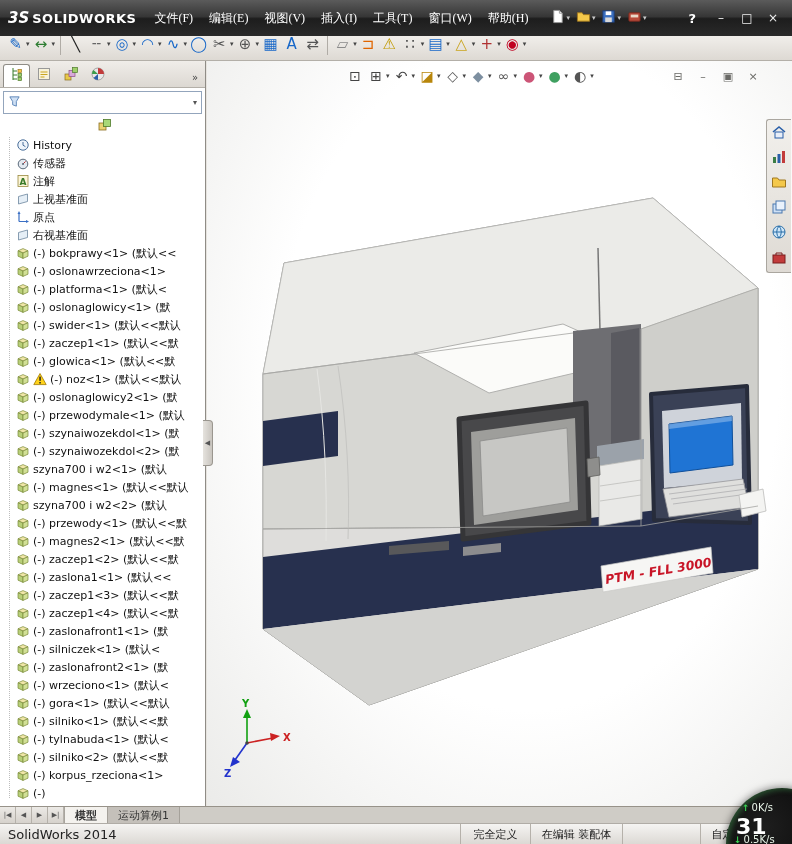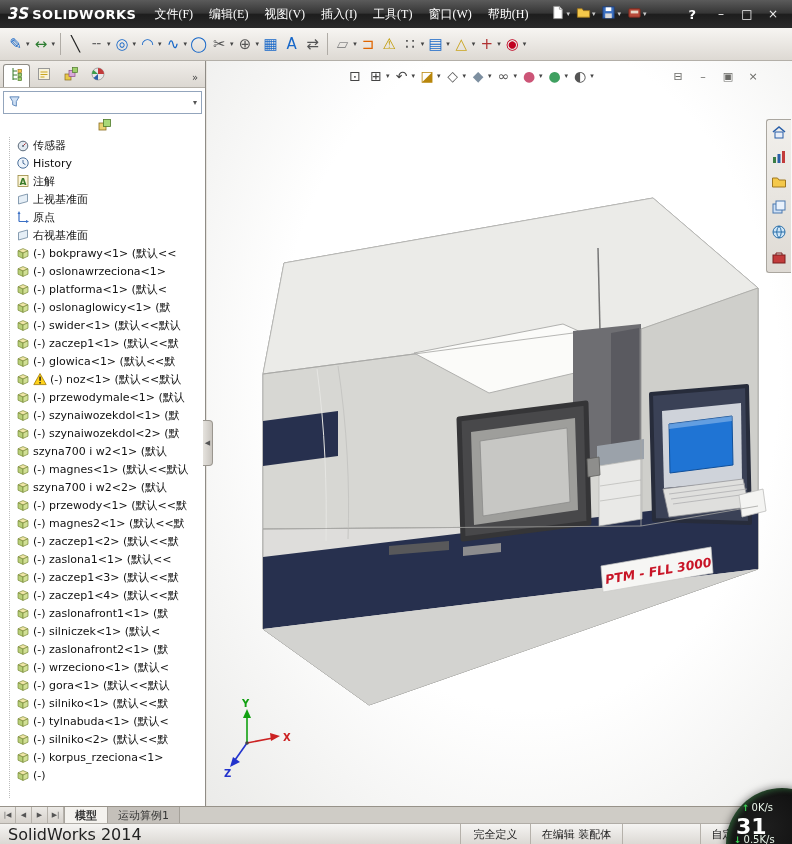--- a/index.html
+++ b/index.html
@@ -3,21 +3,21 @@
 <meta charset="utf-8">
 <style>
   * { box-sizing: border-box; margin: 0; padding: 0; }
   html,body { width: 792px; height: 844px; }
   body {
     position: relative; overflow: hidden; background: #e6e3de;
     font-family: "DejaVu Sans", "Liberation Sans", sans-serif;
     -webkit-font-smoothing: antialiased;
   }
   
-  .titlebar { position:absolute; left:0; top:0; width:792px; height:28px; z-index:10;
+  .titlebar { position:absolute; left:0; top:0; width:792px; height:36px; z-index:10;
     background: linear-gradient(#5b5b5b 0%, #363636 46%, #1d1d1d 52%, #2a2a2a 100%);
     display:flex; align-items:center; color:#fff; }
   .logo { display:flex; align-items:baseline; gap:3px; padding:0 10px 0 8px; }
   .logo-mark { font-weight:bold; font-style:italic; font-size:15px; }
   .logo-text { font-weight:bold; font-size:13px; letter-spacing:.5px; }
   .menubar { display:flex; }
   .menu-item { font-size:12px; padding:4px 8px; cursor:default;font-family:Liberation Serif, serif; }
   .qat { display:flex; align-items:center; margin-left:12px; gap:2px; }
   .qbtn { display:flex; align-items:center; padding:1px 2px; }
   .qbtn svg { width:15px; height:15px; }
@@ -77,21 +77,21 @@
     background:#cfccc6; border-top:1px solid #979289; display:flex; align-items:stretch; }
   .tabnav { display:flex; border-right:1px solid #a8a49d; }
   .tabnav-btn { width:16px; display:flex; align-items:center; justify-content:center; font-size:7px; color:#555;
     background:linear-gradient(#eceae6,#d6d2cc); border-right:1px solid #b5b1aa; }
   .dtab { padding:0 10px; display:flex; align-items:center; font-size:11px; color:#333;
     background:#c4c0ba; border-right:1px solid #a5a19a; }
   .dtab.active { background:#f4f2ee; font-weight:bold; }
   .statusbar { position:absolute; left:0; top:823px; width:792px; height:21px; z-index:7;
     background:linear-gradient(#f5f4f2,#dcd9d4); border-top:1px solid #b0aca6;
     display:flex; align-items:stretch; font-size:11px; color:#222; }
-  .sb-app { padding:0 8px; font-size:16px; display:flex; align-items:center; }
+  .sb-app { padding:0 8px; font-size:13px; display:flex; align-items:center; }
   .sb-spacer { flex:1; }
   .sb-seg { display:flex; align-items:center; justify-content:center; border-left:1px solid #b5b1aa; padding:0 6px; }
   .sb-defined { width:70px; } .sb-editing { width:92px; } .sb-blank { width:78px; }
   .sb-custom { width:62px; gap:3px; } .sb-icon { width:30px; color:#666; font-size:12px; }
   
   .net-overlay { position:absolute; left:726px; top:788px; width:112px; height:112px; border-radius:50%; z-index:50;
     background: radial-gradient(circle at 35% 35%, #1e1e1e, #000); color:#fff;
     box-shadow: inset 3px 2px 5px rgba(90,220,110,.28), 0 0 8px rgba(0,0,0,.55); }
   .net-num { position:absolute; left:10px; top:26px; font-size:22px; font-weight:bold; }
   .net-row { position:absolute; display:flex; align-items:center; gap:2px; font-size:10px; color:#eaf6ea; }
@@ -288,39 +288,39 @@
             <polygon points="7,1.5 13.2,12.6 0.8,12.6" fill="#ffd21a" stroke="#a07800" stroke-width="0.8"></polygon>
             <rect x="6.3" y="4.6" width="1.5" height="4.2" fill="#222"></rect>
             <rect x="6.3" y="10" width="1.5" height="1.5" fill="#222"></rect>
           </svg>
         </span>
         <span class="tlabel">PTM-3000数控机床 (默认&lt;</span>
       </div>
       <div class="trow">
         <span class="ticon">
           <svg viewBox="0 0 14 14">
+            <circle cx="7" cy="7" r="5.2" fill="#eef4fb" stroke="#4a6f9a"></circle>
+            <path d="M7 4v3.2l2.4 1.4" stroke="#4a6f9a" fill="none"></path>
+          </svg>
+        </span>
+        <span class="tlabel">History</span>
+      </div>
+      <div class="trow">
+        <span class="ticon">
+          <svg viewBox="0 0 14 14">
             <circle cx="7" cy="8" r="4.8" fill="#e3e9f0" stroke="#5a6a7a"></circle>
             <path d="M7 8l2.6-2.6" stroke="#c03030"></path>
             <circle cx="7" cy="8" r="1" fill="#5a6a7a"></circle>
           </svg>
         </span>
         <span class="tlabel">传感器</span>
       </div>
       <div class="trow">
         <span class="ticon">
           <svg viewBox="0 0 14 14">
-            <circle cx="7" cy="7" r="5.2" fill="#eef4fb" stroke="#4a6f9a"></circle>
-            <path d="M7 4v3.2l2.4 1.4" stroke="#4a6f9a" fill="none"></path>
-          </svg>
-        </span>
-        <span class="tlabel">History</span>
-      </div>
-      <div class="trow">
-        <span class="ticon">
-          <svg viewBox="0 0 14 14">
             <rect x="2" y="1.5" width="10" height="11" fill="#fdf6d8" stroke="#9a8a40" stroke-width="0.8"></rect>
             <text x="7" y="10.5" font-size="9" font-weight="bold" text-anchor="middle" fill="#3a7a2a">A</text>
           </svg>
         </span>
         <span class="tlabel">注解</span>
       </div>
       <div class="trow">
         <span class="ticon">
           <svg viewBox="0 0 14 14">
             <polygon points="2.5,4.5 11.5,2 11.5,9.5 2.5,12" fill="#e2ecf5" fill-opacity="0.9" stroke="#7a92a8" stroke-width="0.9"></polygon>
@@ -425,20 +425,30 @@
           </svg>
         </span>
         <span class="ticon">
           <svg viewBox="0 0 14 14">
             <polygon points="7,1.5 13.2,12.6 0.8,12.6" fill="#ffd21a" stroke="#a07800" stroke-width="0.8"></polygon>
             <rect x="6.3" y="4.6" width="1.5" height="4.2" fill="#222"></rect>
             <rect x="6.3" y="10" width="1.5" height="1.5" fill="#222"></rect>
           </svg>
         </span>
         <span class="tlabel">(-) noz&lt;1&gt; (默认&lt;&lt;默认</span>
+      </div>
+      <div class="trow">
+        <span class="ticon">
+          <svg viewBox="0 0 14 14">
+            <polygon points="2,4.8 7,2.6 12,4.8 7,7" fill="#f0e6a8" stroke="#7a8a3a" stroke-width="0.7"></polygon>
+            <polygon points="2,4.8 7,7 7,12.4 2,10.2" fill="#b8cf78" stroke="#7a8a3a" stroke-width="0.7"></polygon>
+            <polygon points="12,4.8 7,7 7,12.4 12,10.2" fill="#d2e096" stroke="#7a8a3a" stroke-width="0.7"></polygon>
+          </svg>
+        </span>
+        <span class="tlabel">(-) oslonaglowicy2&lt;1&gt; (默</span>
       </div>
       <div class="trow">
         <span class="ticon">
           <svg viewBox="0 0 14 14">
             <polygon points="2,4.8 7,2.6 12,4.8 7,7" fill="#f0e6a8" stroke="#7a8a3a" stroke-width="0.7"></polygon>
             <polygon points="2,4.8 7,7 7,12.4 2,10.2" fill="#b8cf78" stroke="#7a8a3a" stroke-width="0.7"></polygon>
             <polygon points="12,4.8 7,7 7,12.4 12,10.2" fill="#d2e096" stroke="#7a8a3a" stroke-width="0.7"></polygon>
           </svg>
         </span>
         <span class="tlabel">(-) przewodymale&lt;1&gt; (默认</span>

